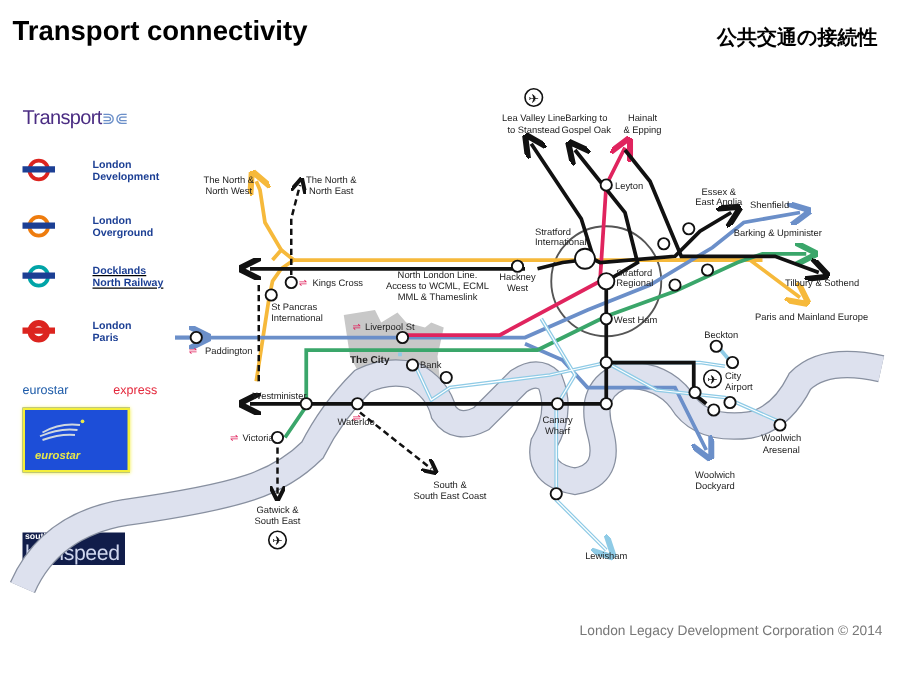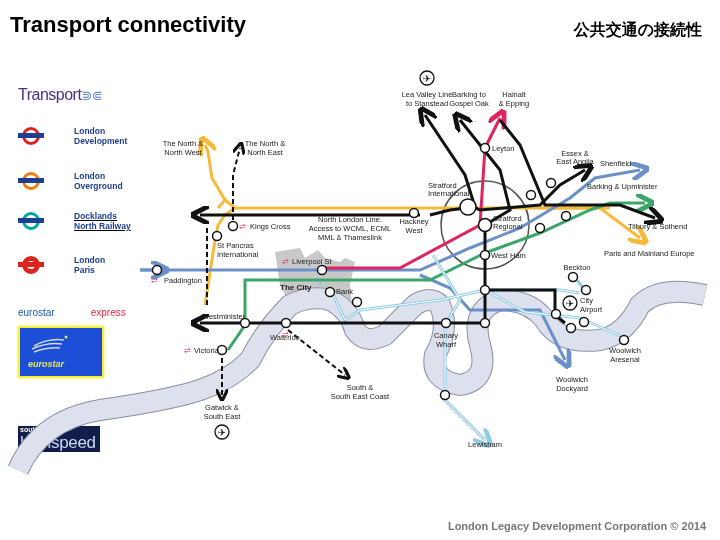--- a/index.html
+++ b/index.html
@@ -1,19 +1,19 @@
 <!DOCTYPE html>
 <html><head>
 <meta charset="utf-8">
 <style>
   html,body{margin:0;padding:0;background:#fff;}
   body{width:720px;height:540px;position:relative;overflow:hidden;font-family:"Liberation Sans",sans-serif;}
   .title{position:absolute;left:10px;top:12px;font-size:22px;font-weight:bold;color:#000;}
   .jtitle{position:absolute;right:18px;top:20px;font-size:16px;font-weight:bold;color:#000;font-family:"DejaVu Sans",sans-serif;}
-  .footer{position:absolute;right:14px;top:520px;font-size:11px;font-weight:bold;color:#777;}
+  .footer{position:absolute;right:14px;top:499px;font-size:11px;font-weight:normal;color:#777;}
   svg#map{position:absolute;left:0;top:0;}
   .lbl{font-family:"Liberation Sans",sans-serif;font-size:7.5px;fill:#222;}
   .lbl-b{font-family:"Liberation Sans",sans-serif;font-size:8px;font-weight:bold;fill:#222;}
   .logo{position:absolute;}
   .crossrail{left:18px;top:86px;font-size:16px;color:#4b2d83;letter-spacing:-0.5px;}
   .roundel-block{left:18px;display:flex;align-items:flex-start;gap:24px;}
   .roundel{width:26px;height:20px;position:relative;margin-right:6px;}
   .roundel .ring{position:absolute;left:4px;top:1px;width:12px;height:12px;border-radius:50%;border:3px solid;}
   .roundel .bar{position:absolute;left:0;top:7px;width:26px;height:5px;background:#1c3f94;}
   .rtext{font-size:8.5px;font-weight:bold;color:#1c3f94;line-height:10px;}

